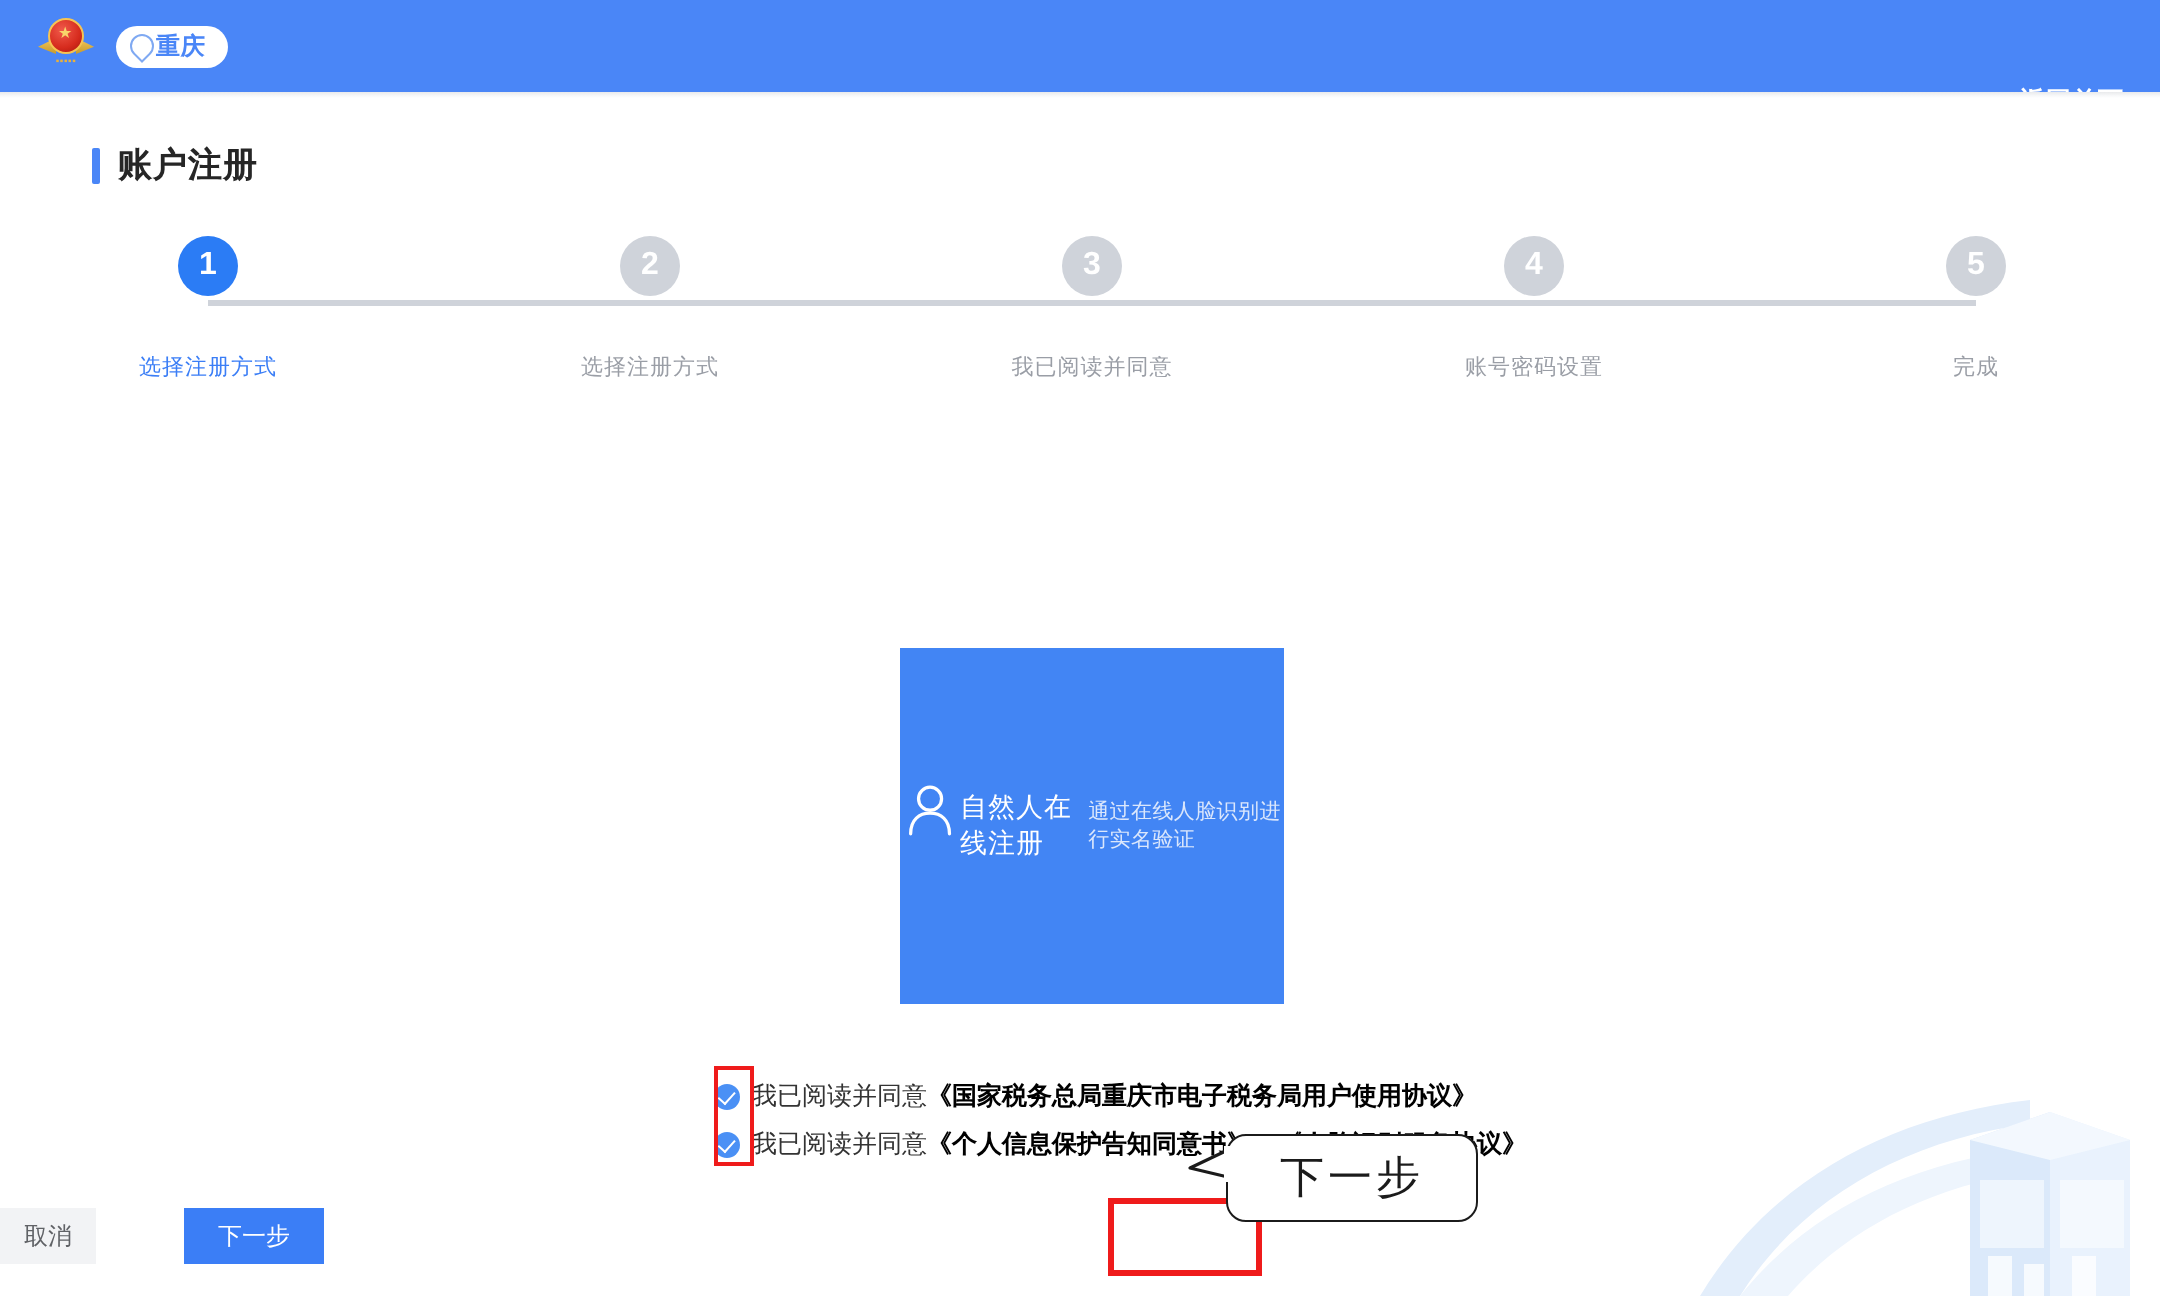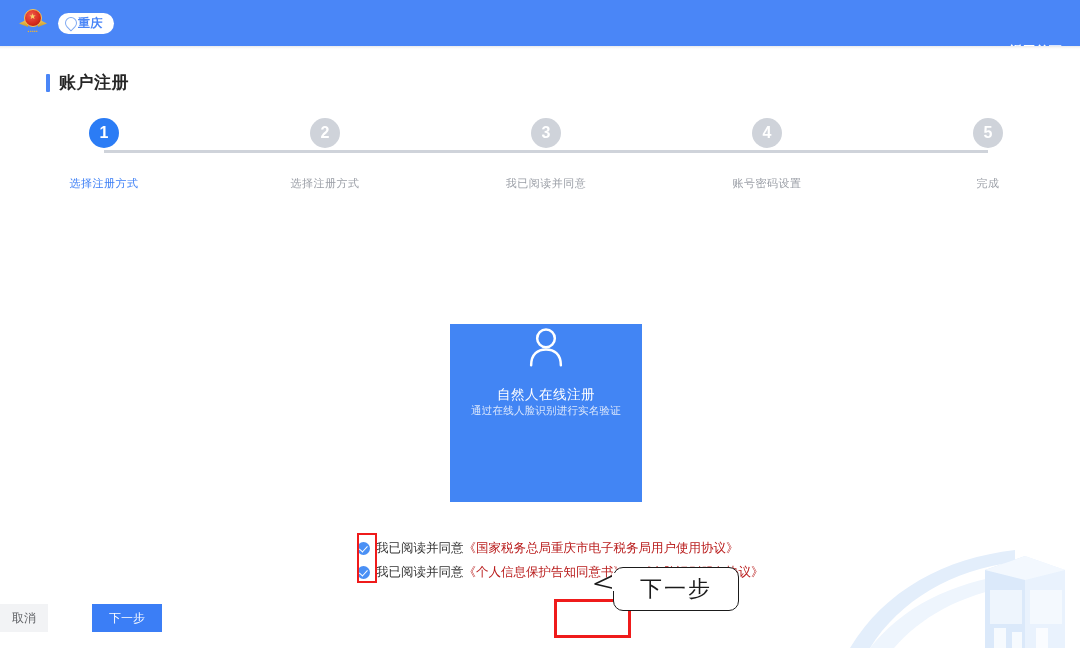--- a/index.html
+++ b/index.html
@@ -115,22 +115,22 @@
     margin-top: 28px; font-size: 11px; color: #9a9ea6;
     font-weight: 400; letter-spacing: .5px; white-space: nowrap;
   }
   .step.active .step-label { color: #3b7ef6; }
 
   
   #card {
     position: absolute; left: 450px; top: 324px;
     width: 192px; height: 178px;
     background: #4285f4;
-    display: flex; flex-direction: column;
-    align-items: center; justify-content: flex-start;
+    display: flex; flex-direction: row;
+    align-items: center; justify-content: flex-end;
     cursor: pointer;
   }
   #card-icon { width: 46px; height: 46px; margin-bottom: 16px; }
   #card-title {
     color: #ffffff; font-size: 13.5px; letter-spacing: .5px; font-weight: 500;
   }
   #card-sub {
     margin-top: 0; color: #dbe7fc; font-size: 10.5px; letter-spacing: .2px;
   }
 
@@ -147,21 +147,21 @@
   }
   .cbx::after {
     content: ""; position: absolute; left: 3.6px; top: 2.6px;
     width: 4px; height: 6.5px;
     border: solid #ffffff; border-width: 0 1.6px 1.6px 0;
     transform: rotate(42deg);
   }
   .agree-text {
     margin-left: 6px; font-size: 12.5px; color: #333333; white-space: nowrap;
   }
-  .agree-link { color: #b91c1c; cursor: pointer; }
+  .agree-link { color: #000000; cursor: pointer; font-weight: bold; }
   .agree-sep { color: #333333; }
   #checkbox-highlight {
     position: absolute; left: 0px; top: -5px;
     width: 20px; height: 50px;
     border: 2px solid #ef1b1b; background: transparent;
     pointer-events: none;
   }
 
   
   #buttons {

